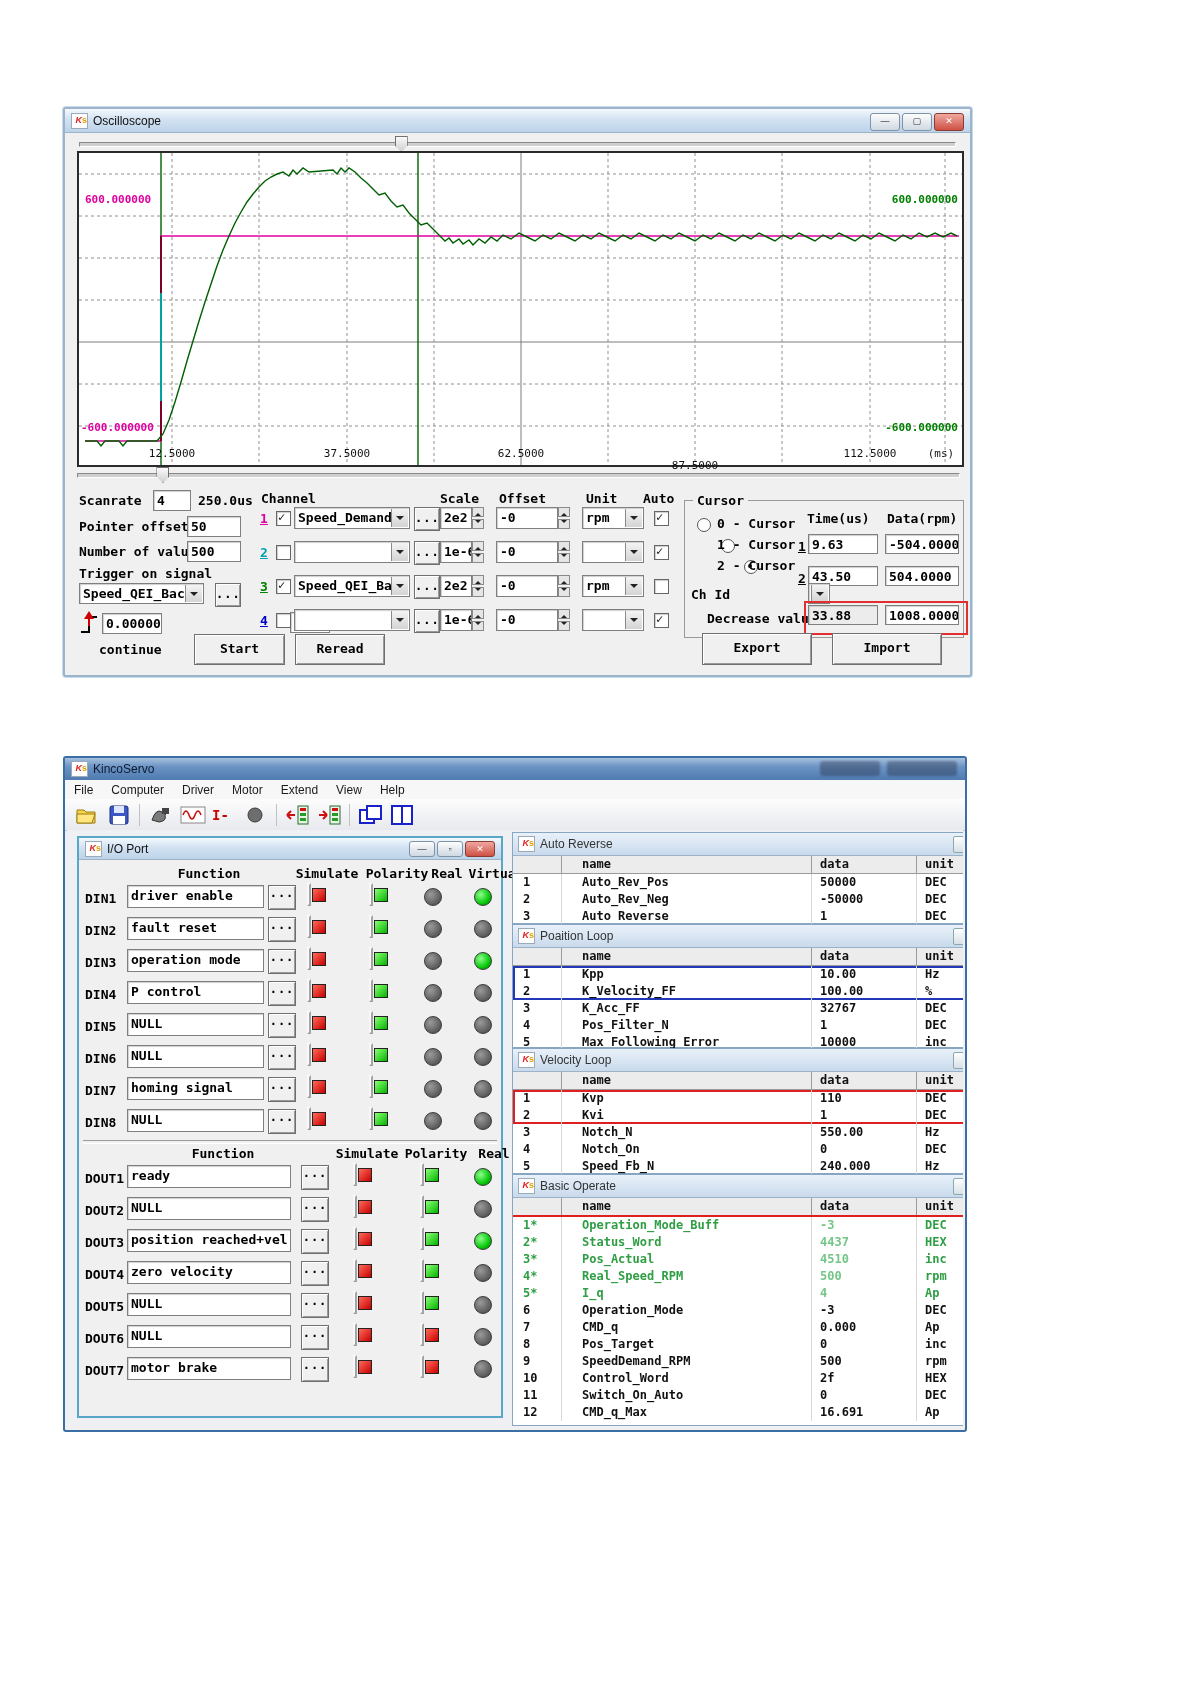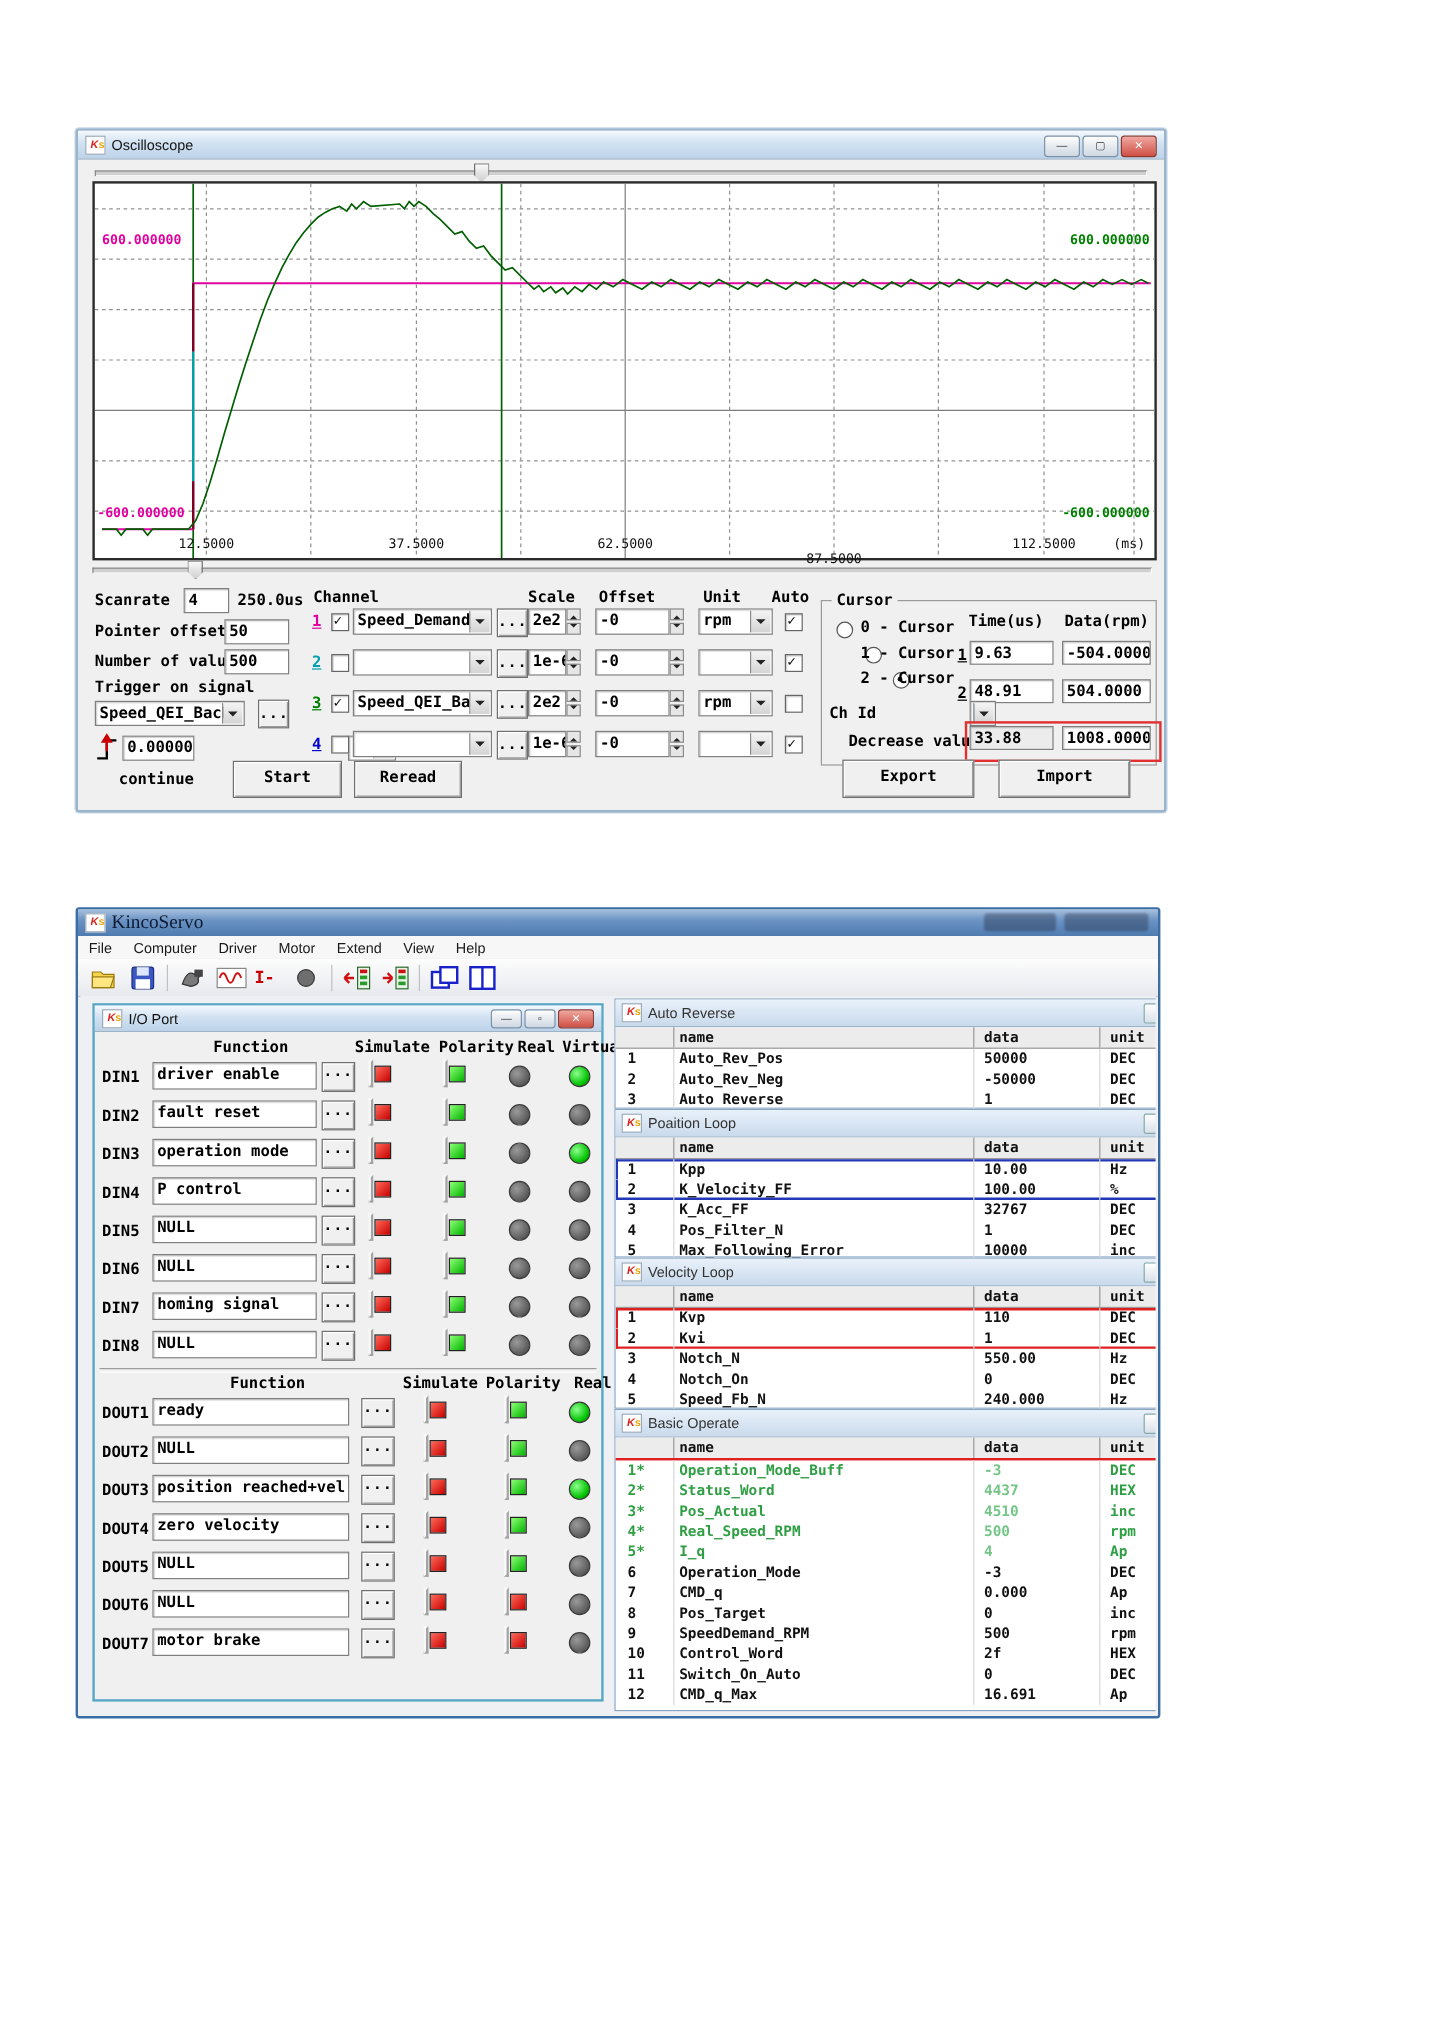--- a/index.html
+++ b/index.html
@@ -63,21 +63,21 @@
   .chrow .ch-scale{position:absolute;left:182px;top:2px;width:32px;height:22px;}
   .chrow .spin.s1{left:214px;top:2px;}
   .chrow .ch-off{position:absolute;left:238px;top:2px;width:62px;height:22px;}
   .chrow .spin.s2{left:300px;top:2px;}
   .chrow .ch-unit{position:absolute;left:324px;top:2px;width:62px;height:22px;}
   .chrow .ch-auto{position:absolute;left:396px;top:6px;}
   
   #kinco{position:absolute;border:2px solid #3a6ea5;border-radius:3px;background:#f0f0f0;}
   #ktitle{position:absolute;left:0;right:0;top:0;height:22px;
           background:linear-gradient(#a7c0de,#6b93c4 40%,#4f7bb0);display:flex;align-items:center;padding-left:6px;box-sizing:border-box;}
-  #ktitle .ttl{font-family:Liberation Serif, serif;font-size:16px;color:#0c1a30;margin-left:5px;}
+  #ktitle .ttl{font-family:Liberation Sans, sans-serif;font-size:12px;color:#0c1a30;margin-left:5px;}
   .blur{position:absolute;top:3px;height:15px;border-radius:3px;background:rgba(30,35,55,.35);filter:blur(1px);}
   #kmenu{position:absolute;left:0;right:0;top:22px;height:19px;background:#f7f7f7;border-bottom:1px solid #dcdcdc;
          display:flex;align-items:center;font-family:"Liberation Sans",sans-serif;font-size:12px;color:#1a1a1a;}
   #kmenu span{padding:0 9px;}
   #ktools{position:absolute;left:0;right:0;top:41px;height:31px;background:linear-gradient(#fdfdfd,#e7e9ee);
           border-bottom:1px solid #c6c6c6;display:flex;align-items:center;gap:8px;padding-left:10px;}
   .tsep{width:1px;height:22px;background:#c0c0c0;}
   .tico{width:24px;height:22px;position:relative;}
   #kclient{position:absolute;left:2px;right:2px;top:72px;bottom:2px;background:#eef0f3;overflow:hidden;}
   
@@ -110,21 +110,21 @@
   .ptitle{height:22px;background:linear-gradient(#e9f1fa,#c9daec);border-bottom:1px solid #9cb2c8;
           display:flex;align-items:center;padding-left:5px;}
   .ptitle .ttl{font-family:"Liberation Sans",sans-serif;font-size:12px;color:#333;margin-left:5px;}
   .ptitle .pcap{margin-left:auto;margin-right:-4px;width:30px;height:15px;border:1px solid #8aa;
                 border-radius:2px;background:linear-gradient(#fff,#d8e0e8);}
   .prow,.phdr{display:flex;height:17px;font:bold 12px "DejaVu Sans Mono",monospace;line-height:17px;color:#111;}
   .phdr{background:#ececec;border-bottom:1px solid #9a9a9a;}
   .phdr span{border-left:1px solid #9a9a9a;}
   .prow span{border-left:1px solid #d8d8d8;white-space:nowrap;overflow:hidden;}
   .c-idx{width:48px;padding-left:10px;box-sizing:border-box;border-left:none!important;}
-  .c-name{width:250px;padding-left:4px;box-sizing:border-box;}
+  .c-name{width:250px;padding-left:20px;box-sizing:border-box;}
   .c-data{width:105px;padding-left:8px;box-sizing:border-box;}
   .c-unit{flex:1;padding-left:8px;}
   .prow[data-flags~=green] span{color:#2f9e44;}
   .prow[data-flags~=green] .c-data{color:#74c687;}
   .prow[data-flags~=sel-blue-top]{box-shadow:inset 0 2px 0 #2238b8,inset 2px 0 0 #2238b8,inset -2px 0 0 #2238b8;}
   .prow[data-flags~=sel-blue-bot]{box-shadow:inset 0 -2px 0 #2238b8,inset 2px 0 0 #2238b8,inset -2px 0 0 #2238b8;}
   .prow[data-flags~=sel-red-top]{box-shadow:inset 0 2px 0 #e02020,inset 2px 0 0 #e02020,inset -2px 0 0 #e02020;}
   .prow[data-flags~=sel-red-bot]{box-shadow:inset 0 -2px 0 #e02020,inset 2px 0 0 #e02020,inset -2px 0 0 #e02020;}
   .phdr.red-under{border-bottom:2px solid #e02020;}
   .dots{font:bold 12px "DejaVu Sans Mono";letter-spacing:1px;}
@@ -318,21 +318,21 @@
       <span class="radio abs" style="left:12px;top:37px;"></span>
       <span class="lbl abs" style="left:32px;top:36px;">1 - Cursor</span>
       <span class="radio sel abs" style="left:12px;top:58px;"></span>
       <span class="lbl abs" style="left:32px;top:57px;">2 - Cursor</span>
       <span class="lbl abs" style="left:122px;top:10px;">Time(us)</span>
       <span class="lbl abs" style="left:202px;top:10px;">Data(rpm)</span>
       <span class="lbl abs" style="left:113px;top:38px;text-decoration:underline;">1</span>
       <span class="tbox abs" style="left:123px;top:33px;width:70px;height:20px;">9.63</span>
       <span class="tbox abs" style="left:200px;top:33px;width:74px;height:20px;">-504.0000</span>
       <span class="lbl abs" style="left:113px;top:70px;text-decoration:underline;">2</span>
-      <span class="tbox abs" style="left:123px;top:65px;width:70px;height:20px;">48.91</span>
+      <span class="tbox abs" style="left:123px;top:65px;width:70px;height:20px;">43.50</span>
       <span class="tbox abs" style="left:200px;top:65px;width:74px;height:20px;">504.0000</span>
       <span class="lbl abs" style="left:6px;top:86px;">Ch Id</span>
       <span class="tbox dd abs" style="left:52px;top:82px;width:42px;height:22px;">
         <span style="background:#2a6cd4;color:#fff;padding:0 3px;">3</span><span class="arr"></span>
       </span>
       <span class="lbl abs" style="left:22px;top:110px;">Decrease value</span>
       <span class="abs" style="left:119px;top:100px;width:160px;height:30px;border:2px solid #e03030;"></span>
       <span class="tbox abs" style="left:123px;top:104px;width:70px;height:20px;background:#ececec;">33.88</span>
       <span class="tbox abs" style="left:200px;top:104px;width:74px;height:20px;">1008.0000</span>
     </div>

